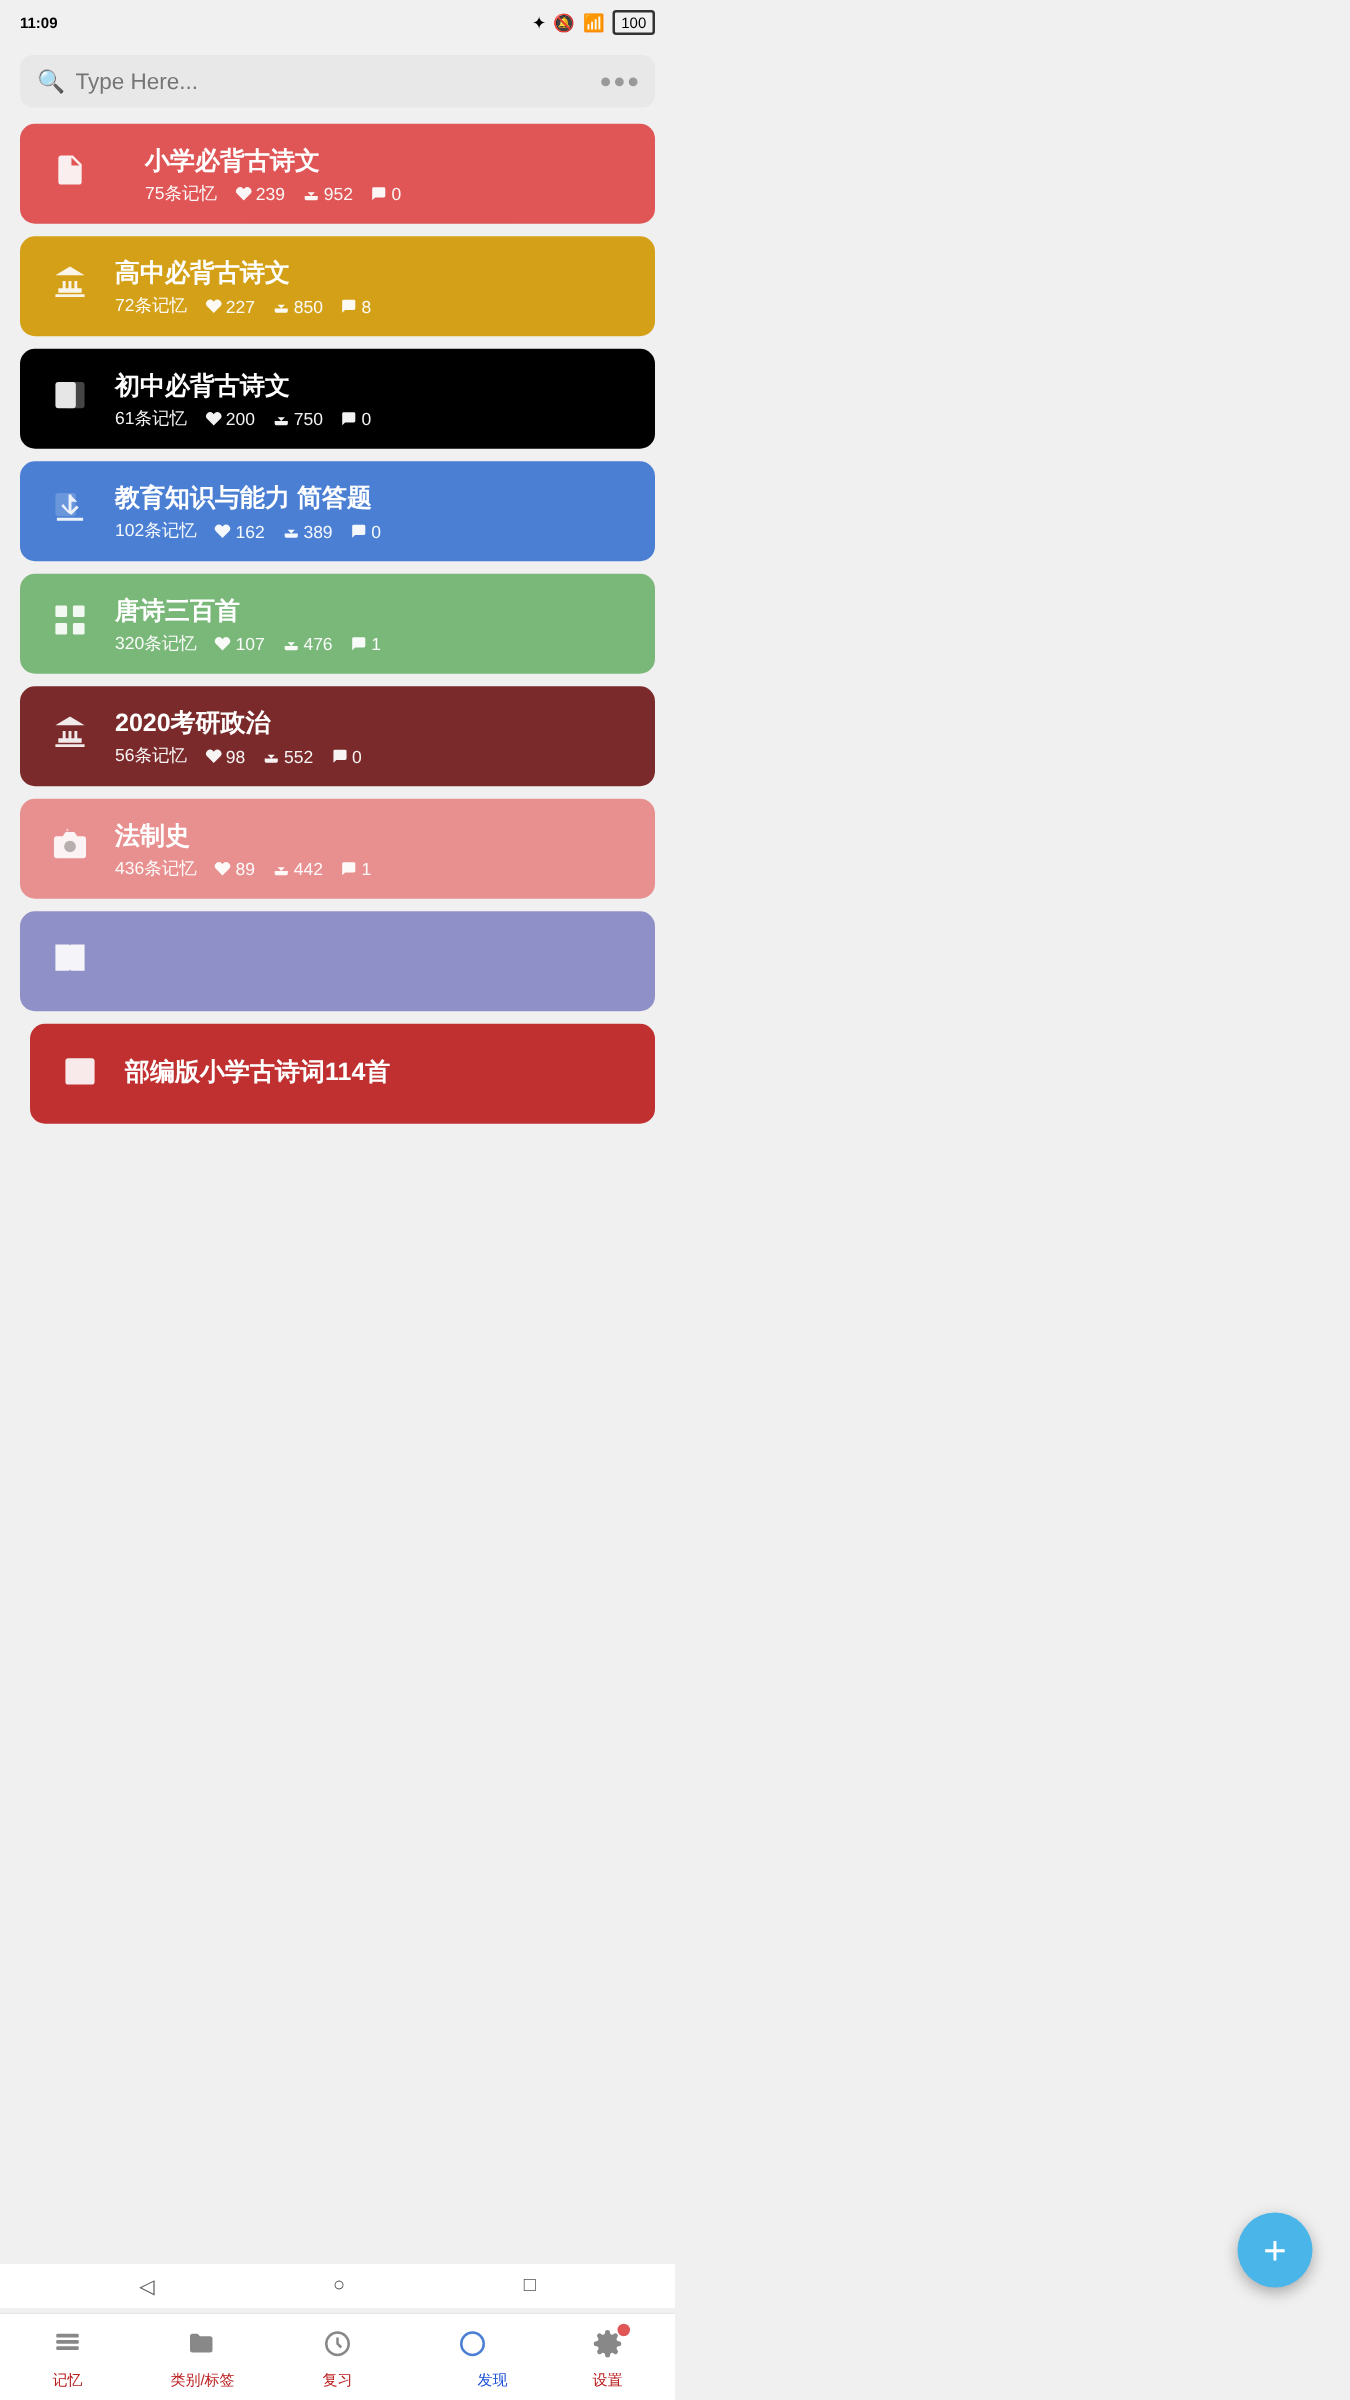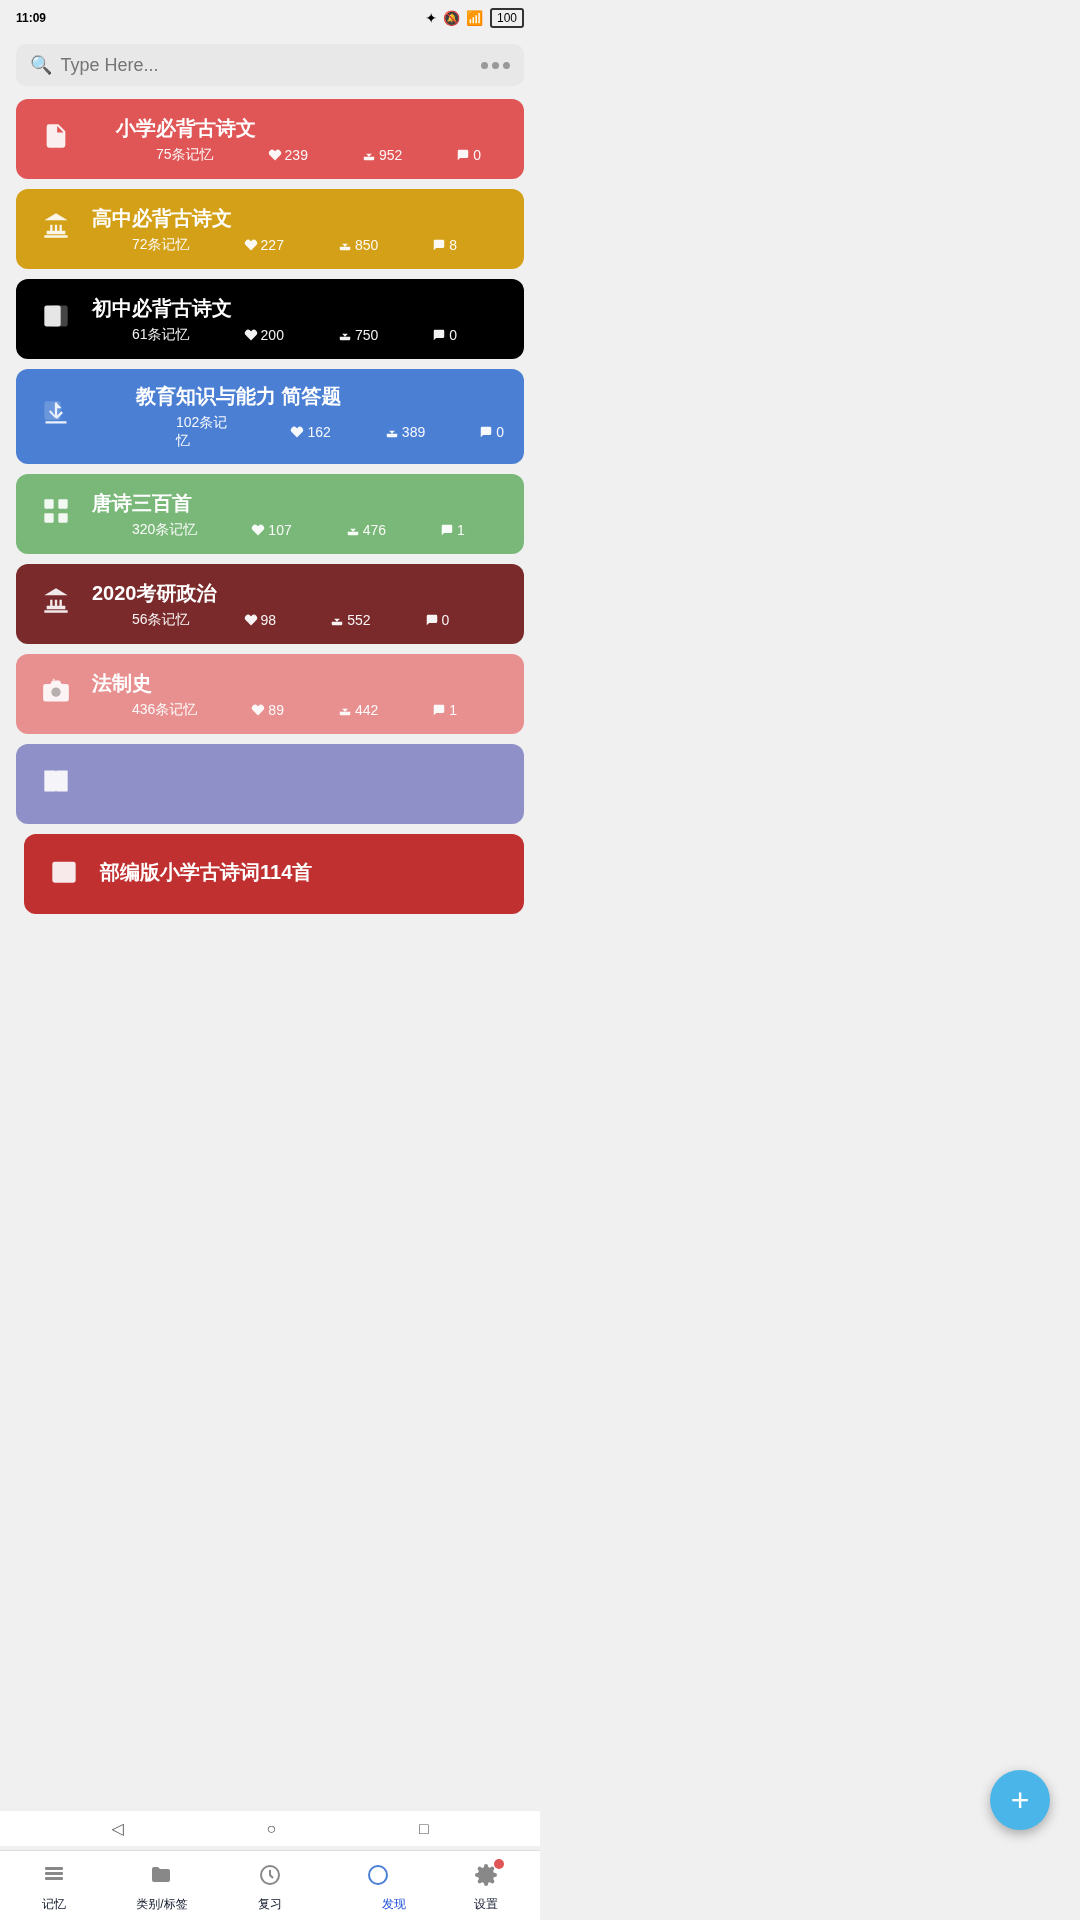--- a/index.html
+++ b/index.html
@@ -110,28 +110,27 @@
       align-items: center;
       gap: 14px;
       font-size: 14px;
       opacity: 0.95;
     }
 
     .stat-item {
       display: flex;
       align-items: center;
       gap: 3px;
-      margin-left: 40px;
     }
 
     
     .card-red { background: #e05555; gap: 24px; }
     .card-yellow { background: #d4a017; }
     .card-cyan { background: #000000; }
-    .card-blue { background: #4a7fd4; gap: 44px; }
+    .card-blue { background: #4a7fd4; }
     .card-green { background: #7ab87a; }
     .card-darkred { background: #7a2a2a; }
     .card-pink { background: #e89090; }
     .card-lavender { background: #9090c8; }
     .card-crimson { background: #c03030; margin-left: 24px; }
 
     
     .bottom-nav {
       position: fixed;
       bottom: 0;
@@ -161,21 +160,21 @@
       color: #888;
       position: relative;
     }
 
     .nav-icon.active {
       color: #4a7fd4;
     }
 
     .nav-label {
       font-size: 12px;
-      color: #0f172a;
+      color: #b91c1c;
     }
 
     .nav-label.active {
       color: #1d4ed8;
       margin-left: 32px;
     }
 
     .badge {
       position: absolute;
       top: -4px;

